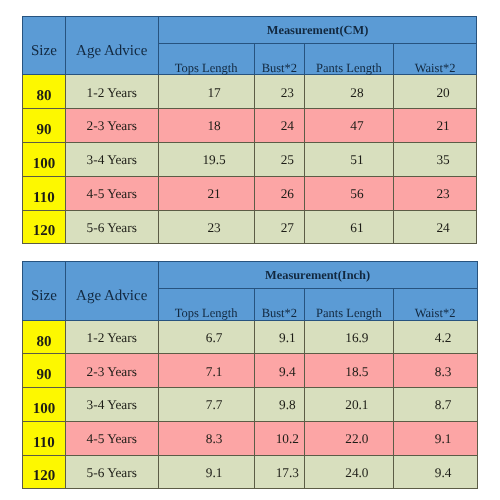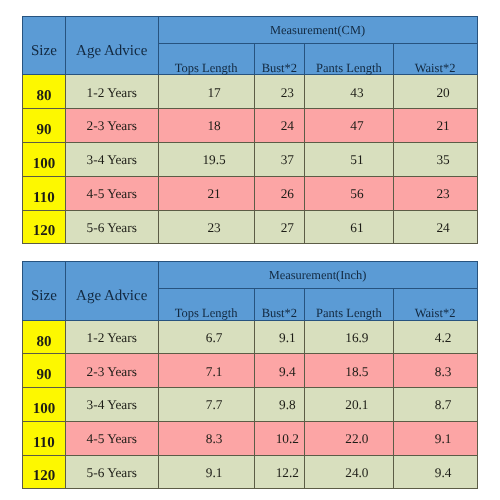--- a/index.html
+++ b/index.html
@@ -8,21 +8,21 @@
   #root{position:relative;width:500px;height:500px;transform:translateZ(0);}
 
   .size-table{position:absolute;width:454.5px;border-collapse:collapse;table-layout:fixed;}
   .size-table td{padding:0;margin:0;text-align:center;vertical-align:middle;
       border:1px solid #5c5c46;color:#1d1d17;line-height:1;
       padding-top:0.8px;}
 
   .size-table .hdr{background:#5b9bd5;border:1px solid #27537f;color:#12283f;}
   .size-table .hdr-main{font-size:15px;padding-top:11px;}
   .size-table .hdr-sub{font-size:12.5px;padding-top:18px;}
-  .size-table .hdr-meas{font-size:12.4px;padding-top:0px;}
+  .size-table .hdr-meas{font-size:12.4px;padding-top:0px;font-weight:bold;}
 
   .size-table .c-size{background:#fdf800;font-weight:bold;font-size:15px;padding-top:10px;}
   .size-table .c-green{background:#d8dfbe;}
   .size-table .c-orange{background:#fca5a5;}
   .size-table .c-data{font-size:13.3px;padding-left:16px;}
   .size-table .c-age{font-size:13.3px;}
 
   #tbl-cm{left:22px;top:16.3px;height:221.8px;}
   #tbl-inch{left:22px;top:260.8px;height:222.4px;}
 
@@ -64,36 +64,36 @@
       <td class="hdr hdr-sub">Tops Length</td>
       <td class="hdr hdr-sub">Bust*2</td>
       <td class="hdr hdr-sub">Pants Length</td>
       <td class="hdr hdr-sub">Waist*2</td>
     </tr>
     <tr class="drow">
       <td class="c-size">80</td>
       <td class="c-green c-age">1-2 Years</td>
       <td class="c-green c-data">17</td>
       <td class="c-green c-data">23</td>
-      <td class="c-green c-data">43</td>
+      <td class="c-green c-data">28</td>
       <td class="c-green c-data">20</td>
     </tr>
     <tr class="drow">
       <td class="c-size">90</td>
       <td class="c-orange c-age">2-3 Years</td>
       <td class="c-orange c-data">18</td>
       <td class="c-orange c-data">24</td>
       <td class="c-orange c-data">47</td>
       <td class="c-orange c-data">21</td>
     </tr>
     <tr class="drow">
       <td class="c-size">100</td>
       <td class="c-green c-age">3-4 Years</td>
       <td class="c-green c-data">19.5</td>
-      <td class="c-green c-data">37</td>
+      <td class="c-green c-data">25</td>
       <td class="c-green c-data">51</td>
       <td class="c-green c-data">35</td>
     </tr>
     <tr class="drow">
       <td class="c-size">110</td>
       <td class="c-orange c-age">4-5 Years</td>
       <td class="c-orange c-data">21</td>
       <td class="c-orange c-data">26</td>
       <td class="c-orange c-data">56</td>
       <td class="c-orange c-data">23</td>
@@ -158,19 +158,19 @@
       <td class="c-orange c-age">4-5 Years</td>
       <td class="c-orange c-data">8.3</td>
       <td class="c-orange c-data">10.2</td>
       <td class="c-orange c-data">22.0</td>
       <td class="c-orange c-data">9.1</td>
     </tr>
     <tr class="drow">
       <td class="c-size">120</td>
       <td class="c-green c-age">5-6 Years</td>
       <td class="c-green c-data">9.1</td>
-      <td class="c-green c-data">12.2</td>
+      <td class="c-green c-data">17.3</td>
       <td class="c-green c-data">24.0</td>
       <td class="c-green c-data">9.4</td>
     </tr>
     </tbody>
   </table>
 </div>
 
 </body></html>

